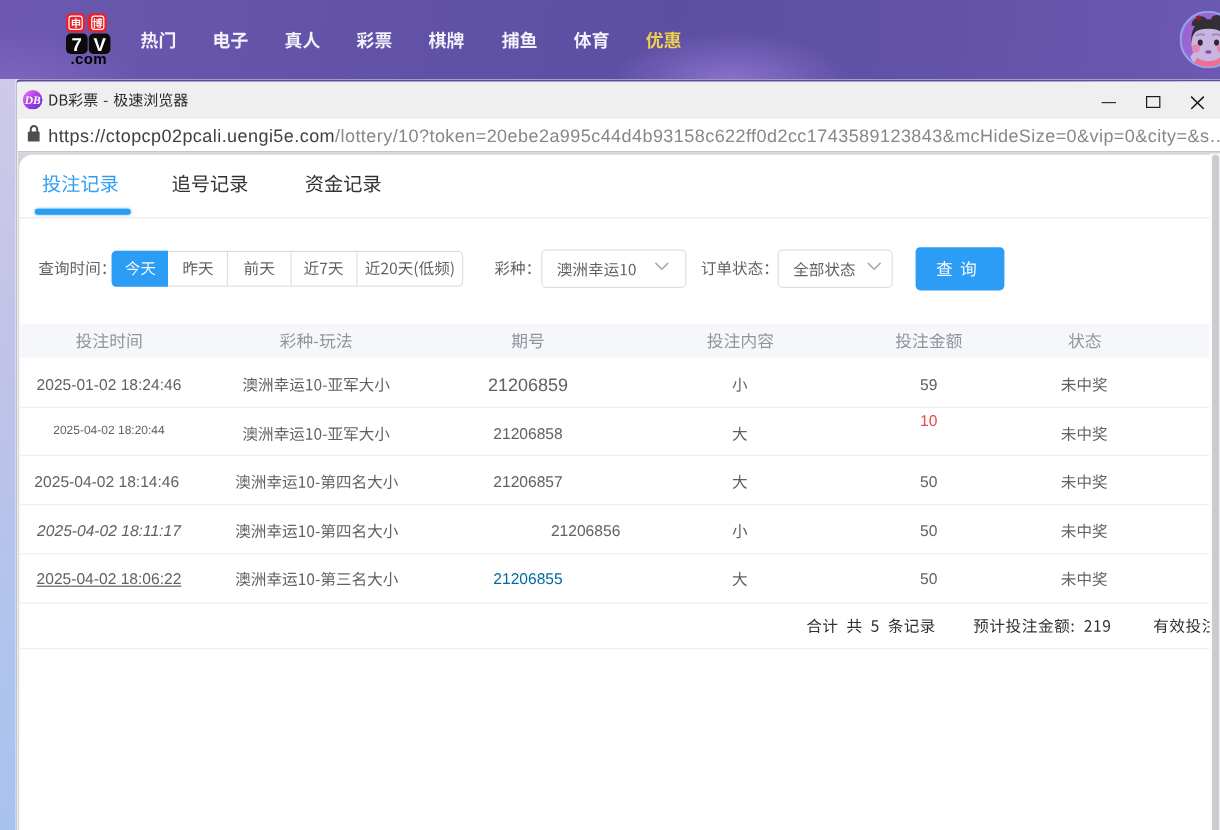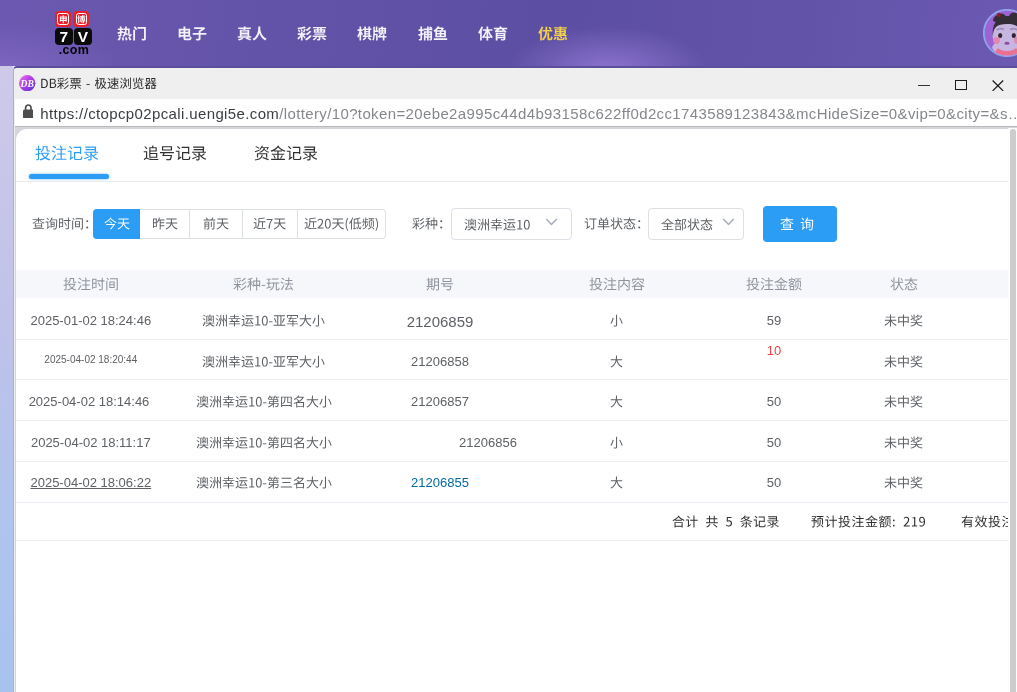--- a/index.html
+++ b/index.html
@@ -410,21 +410,21 @@
       </g>
     </svg>
     <div class="lat ctr" style="left:774.0px;top:394.2px;font-size:13px;color:#5e6166;">50</div>
     <svg class="cj" style="left:884.2px;top:395.2px;" width="39.00" height="13.00" viewBox="0 -880 3000 1000" fill="#5e6166">
       <g transform="scale(1,-1)">
         <use href="#g672ar" x="0"></use>
         <use href="#g4e2dr" x="1000"></use>
         <use href="#g5956r" x="2000"></use>
       </g>
     </svg>
-    <div class="lat ctr" style="left:90.8px;top:434.8px;font-size:13px;color:#5e6166;">2025-04-02 18:11:17</div>
+    <div class="lat ctr" style="left:90.8px;top:434.8px;font-size:13px;color:#5e6166;font-style:italic;">2025-04-02 18:11:17</div>
     <svg class="cj" style="left:195.5px;top:435.8px;" width="135.94" height="13.00" viewBox="0 -880 10457 1000" fill="#5e6166">
       <g transform="scale(1,-1)">
         <use href="#g6fb3r" x="0"></use>
         <use href="#g6d32r" x="1000"></use>
         <use href="#g5e78r" x="2000"></use>
         <use href="#g8fd0r" x="3000"></use>
         <use href="#g31r" x="4000"></use>
         <use href="#g30r" x="4555"></use>
         <use href="#g2dr" x="5110"></use>
         <use href="#g7b2cr" x="5457"></use>

